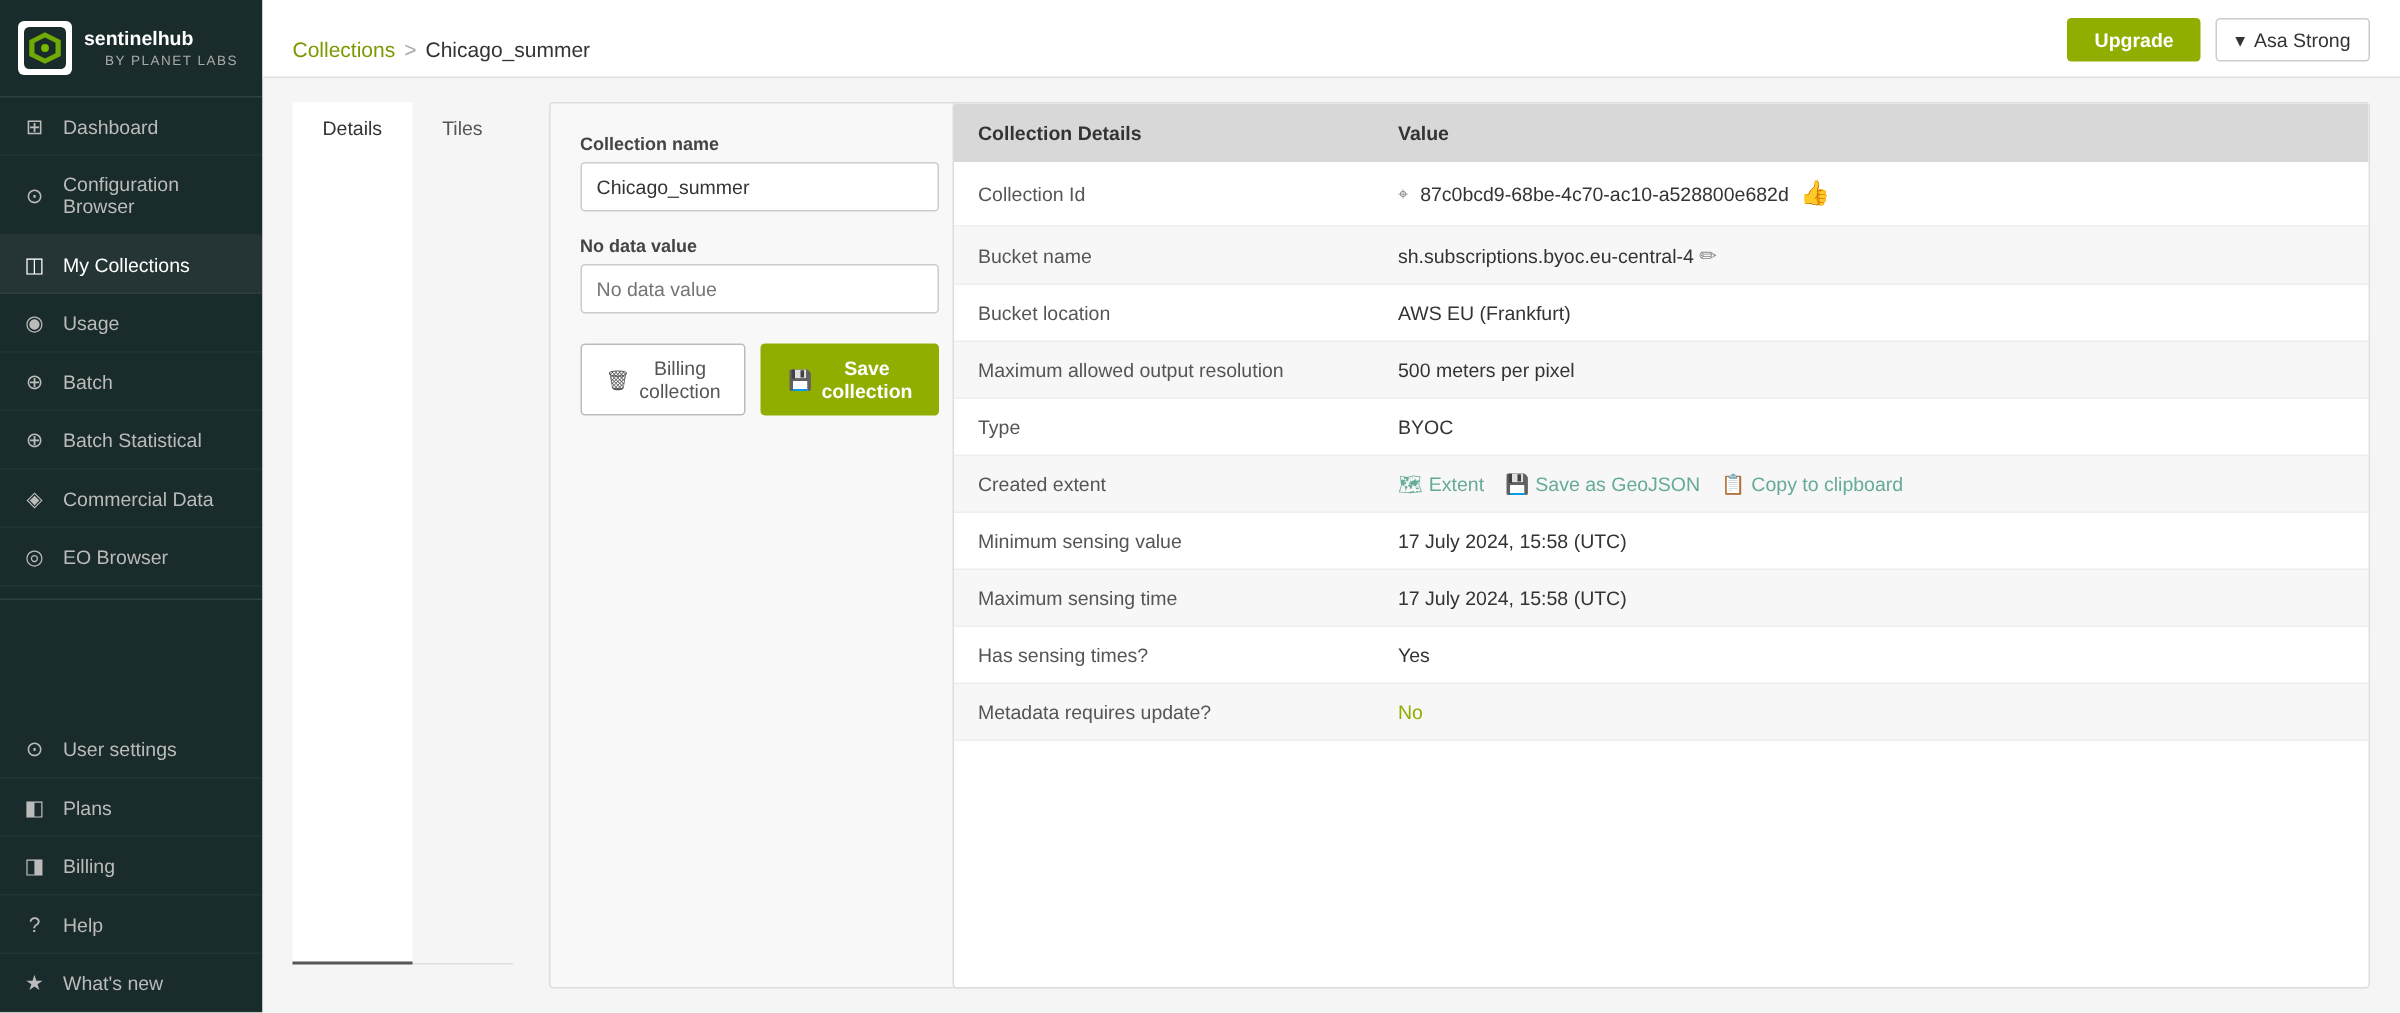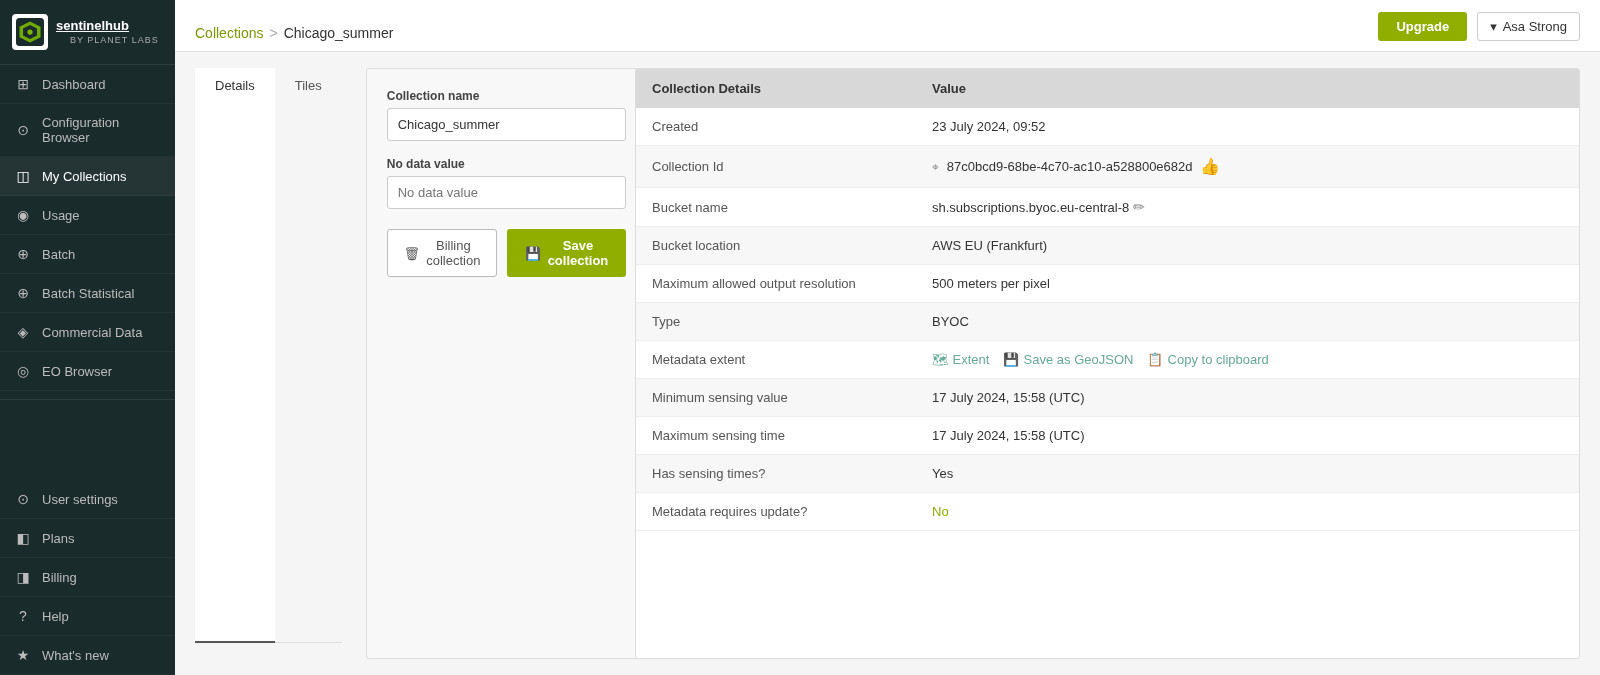--- a/index.html
+++ b/index.html
@@ -25,21 +25,21 @@
     }
     .logo-icon {
       width: 36px; height: 36px;
       background: #fff;
       border-radius: 4px;
       display: flex; align-items: center; justify-content: center;
       flex-shrink: 0;
     }
     .logo-icon svg { width: 28px; height: 28px; }
     .logo-text { font-size: 11px; color: #fff; line-height: 1.3; }
-    .logo-text .brand { font-size: 13px; font-weight: 700; text-decoration: underline; }
+    .logo-text .brand { font-size: 13px; font-weight: 700; }
     .logo-text .sub { font-size: 9px; color: #aaa; letter-spacing: 1px; text-transform: uppercase; padding-left: 14px; }
 
     .sidebar-nav { display: flex; flex-direction: column; flex: 1; }
     .sidebar-item {
       display: flex; align-items: center; gap: 10px;
       padding: 11px 14px;
       color: #bbb;
       cursor: pointer;
       font-size: 13px;
       border-bottom: 1px solid rgba(255,255,255,0.04);
@@ -366,52 +366,48 @@
 
     <div class="right-panel">
       <table class="details-table">
         <thead>
           <tr>
             <th>Collection Details</th>
             <th>Value</th>
           </tr>
         </thead>
         <tbody id="details-tbody">
-        <tr>
-              <td>Created</td>
-              <td>23 July 2024, 09:52</td>
-            </tr>
             <tr>
               <td>Collection Id</td>
               <td>
                 <div class="collection-id-value">
                   <span class="copy-cursor-icon">⌖</span>
                   <span>87c0bcd9-68be-4c70-ac10-a528800e682d</span> 
                   <span class="thumbs-up-icon">👍</span>
                 </div>
               </td>
             </tr>
             <tr>
               <td>Bucket name</td>
-              <td><span>sh.subscriptions.byoc.eu-central-8</span> <span class="edit-icon">✏</span></td>
+              <td><span>sh.subscriptions.byoc.eu-central-4</span> <span class="edit-icon">✏</span></td>
             </tr>
             <tr>
               <td>Bucket location</td>
               <td>AWS EU (Frankfurt)</td>
             </tr>
             <tr>
               <td>Maximum allowed output resolution</td>
               <td>500 meters per pixel</td>
             </tr>
             <tr>
               <td>Type</td>
               <td>BYOC</td>
             </tr>
             <tr>
-              <td>Metadata extent</td>
+              <td>Created extent</td>
               <td>
                 <div class="geometry-links">
                   <a class="geo-link">
                     <span class="geo-link-icon">🗺</span>
                     <span>Extent</span>
                   </a>
                   <a class="geo-link">
                     <span class="geo-link-icon">💾</span>
                     <span>Save as GeoJSON</span>
                   </a>

